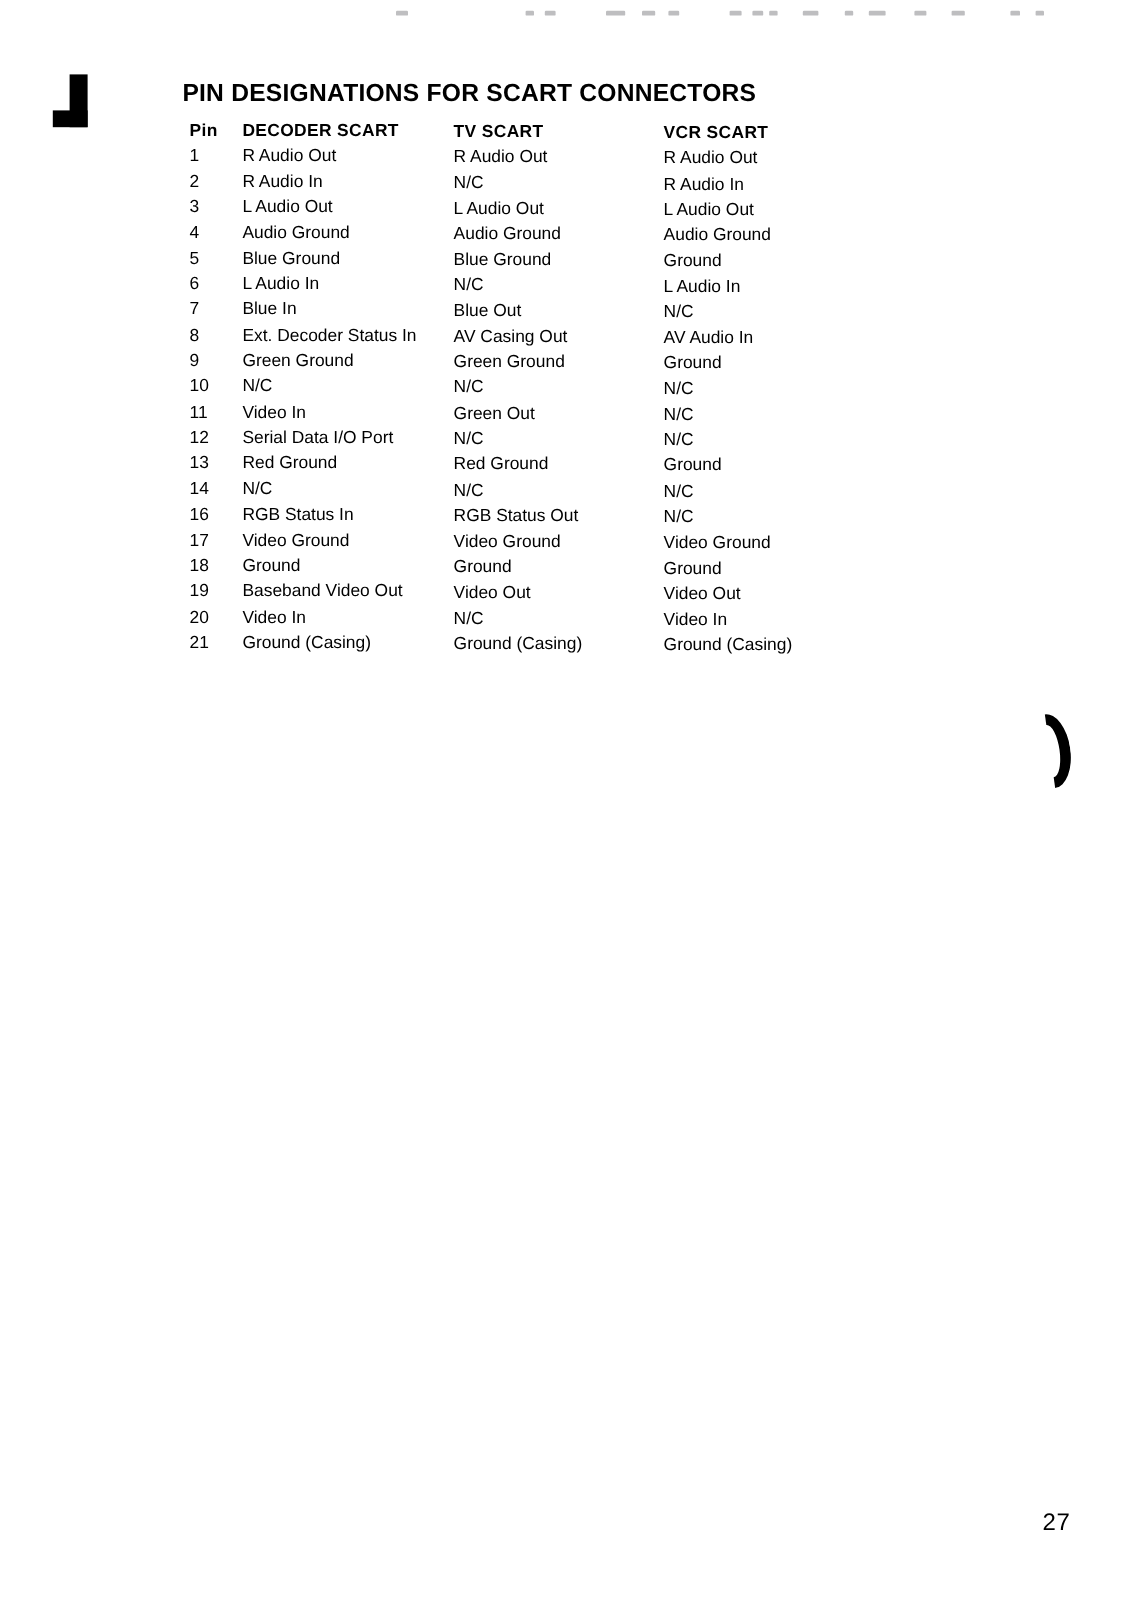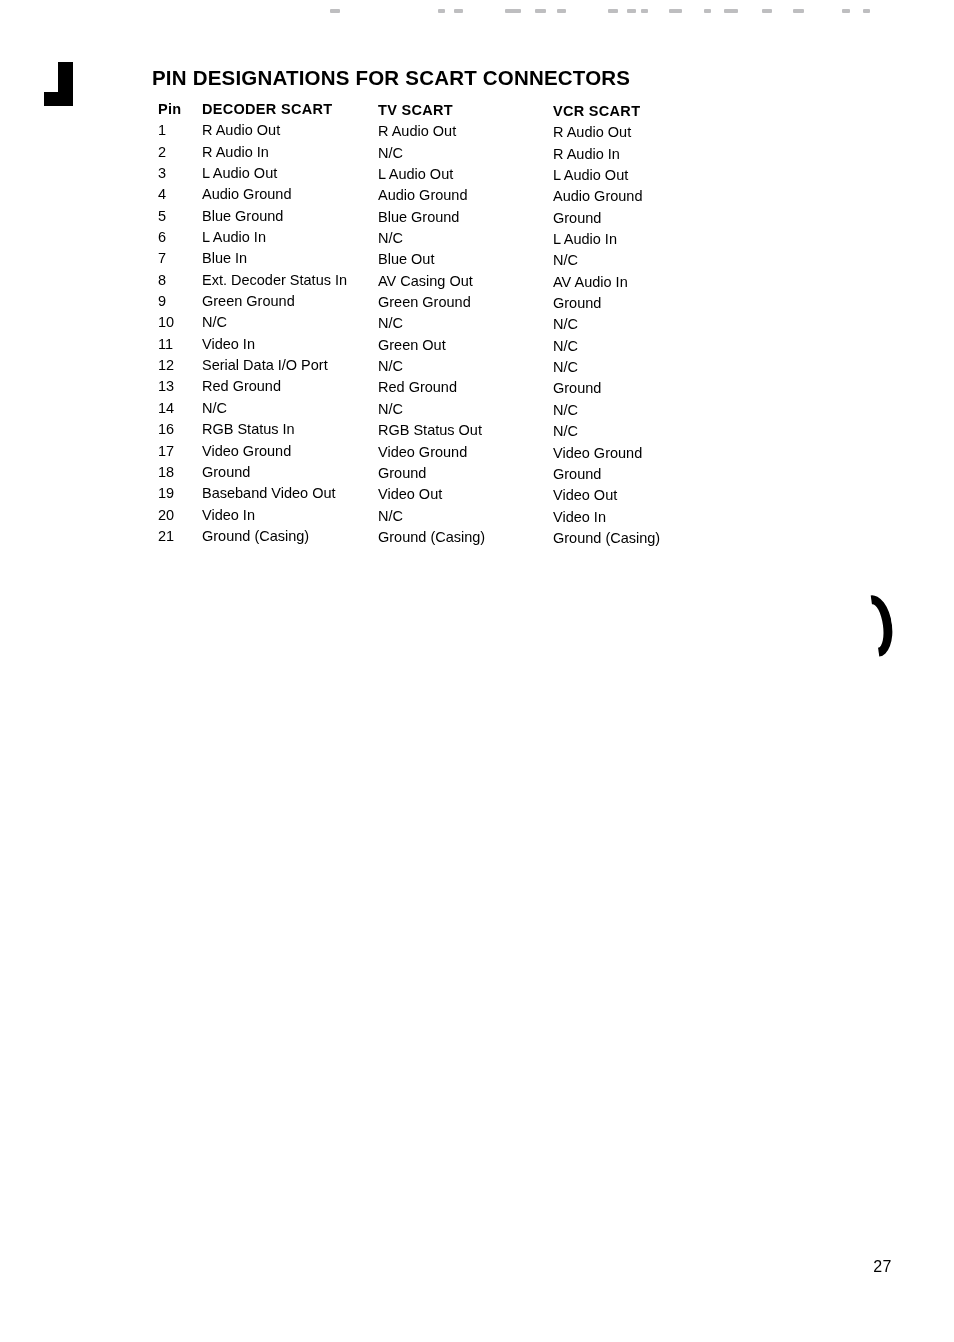--- a/index.html
+++ b/index.html
@@ -156,21 +156,21 @@
     border-radius: 50%;
     clip-path: polygon(50% 0%, 100% 0%, 100% 100%, 50% 100%);
     transform: rotate(-8deg);
   }
 
   
   .folio {
     position: absolute;
     right: 62px;
     top: 1258px;
-    font-size: 16px;
+    font-size: 20px;
     letter-spacing: 0.5px;
   }
 </style>
 </head>
 <body>
 
 <div class="page">
 
   <div class="scan-speckles">
     <i style="left:0px;width:10px;"></i>

